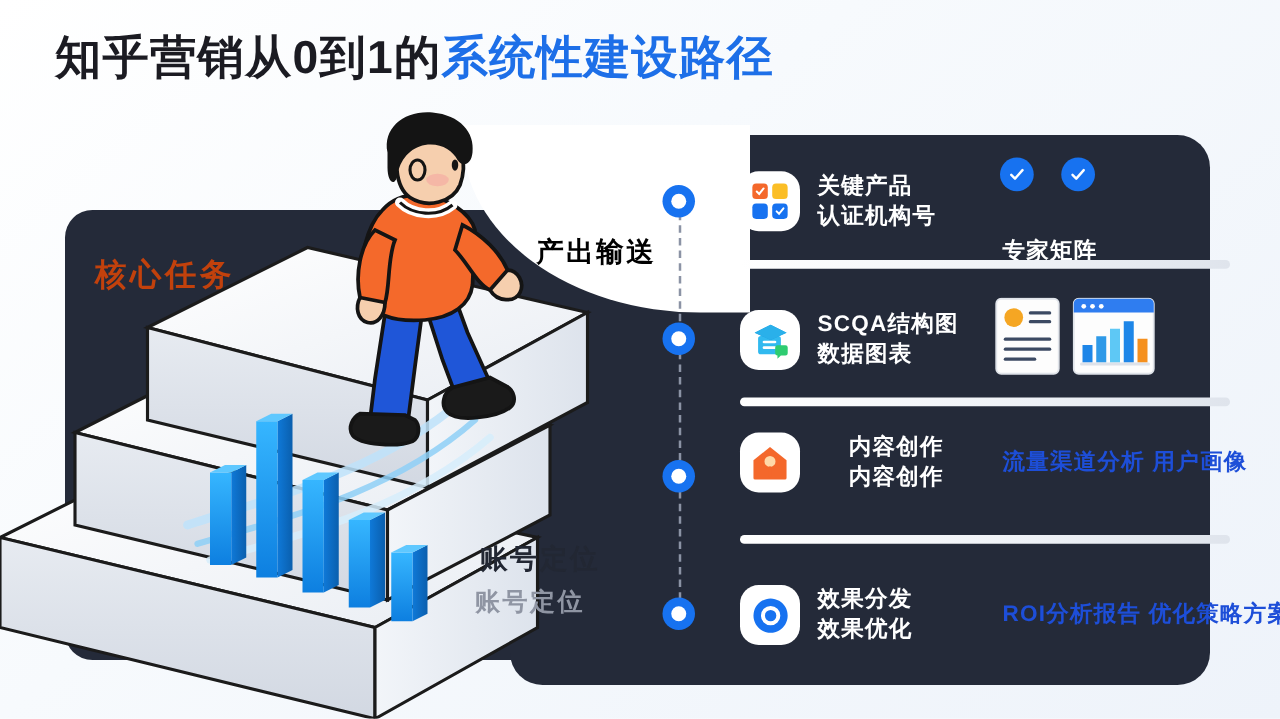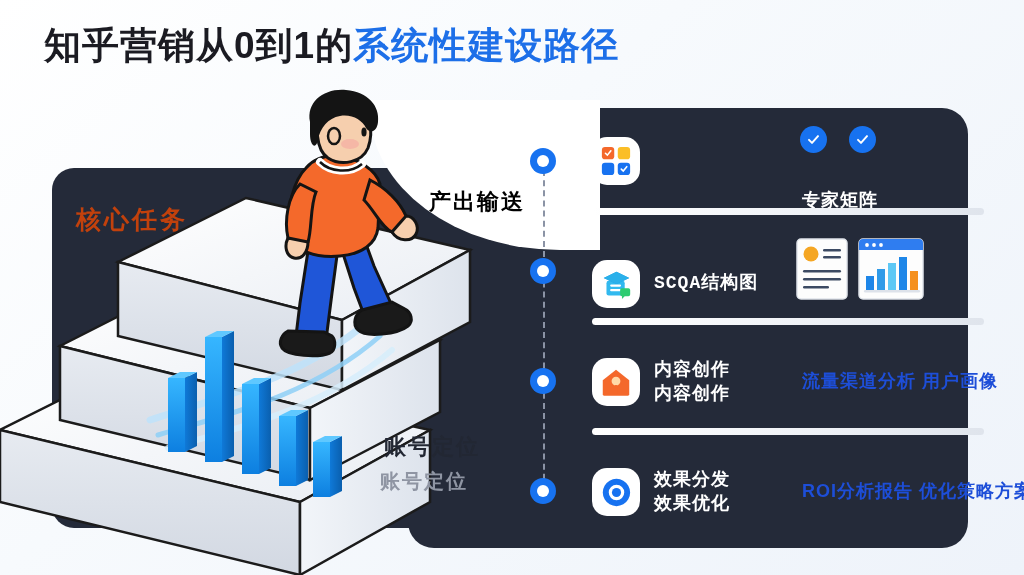--- a/index.html
+++ b/index.html
@@ -260,50 +260,55 @@
     <div class="row-icon">
       <svg viewBox="0 0 34 34" width="30" height="30">
         <rect x="1" y="1" width="14" height="14" rx="3.5" fill="#f4682b"></rect>
         <rect x="19" y="1" width="14" height="14" rx="3.5" fill="#fbbe26"></rect>
         <rect x="1" y="19" width="14" height="14" rx="3.5" fill="#1772f0"></rect>
         <rect x="19" y="19" width="14" height="14" rx="3.5" fill="#1772f0"></rect>
         <path d="M5 8.2 L7.2 10.4 L11.2 5.4" stroke="#fff" stroke-width="1.8" fill="none" stroke-linecap="round"></path>
         <path d="M23 26.2 L25.2 28.4 L29.2 23.4" stroke="#fff" stroke-width="1.8" fill="none" stroke-linecap="round"></path>
       </svg>
     </div>
+    <div class="row-text">
+      <span>关键产品</span>
+      <span class="l2">认证机构号</span>
+    </div>
   </div>
   <div class="check-wrap">
     <div class="check">
       <svg viewBox="0 0 20 20" width="15" height="15">
           <path d="M4 10.5 L8 14.5 L16 5.5" stroke="#fff" stroke-width="2.6" fill="none" stroke-linecap="round" stroke-linejoin="round"></path>
         </svg>
     </div>
     <div class="check">
       <svg viewBox="0 0 20 20" width="15" height="15">
           <path d="M4 10.5 L8 14.5 L16 5.5" stroke="#fff" stroke-width="2.6" fill="none" stroke-linecap="round" stroke-linejoin="round"></path>
         </svg>
     </div>
   </div>
   <div class="expert-label">专家矩阵</div>
 
   <div class="sep" style="top:208px;"></div>
 
-  <div class="row" style="top:242px;font-family:Liberation Mono, monospace;">
+  <div class="row" style="top:230px;">
     <div class="row-icon">
       <svg viewBox="0 0 34 34" width="31" height="31">
         <rect x="6" y="13" width="20" height="16" rx="2.5" fill="#31b9ef"></rect>
         <rect x="10" y="17" width="12" height="2.4" rx="1.2" fill="#fff"></rect>
         <rect x="10" y="22" width="12" height="2.4" rx="1.2" fill="#fff"></rect>
         <path d="M17 3 L31 10 L17 16.5 L3 10 Z" fill="#1c9ae0"></path>
         <path d="M17 3 L31 10 L17 16.5 L3 10 Z" fill="#2ab0ea"></path>
         <path d="M21 21 h9 a2 2 0 0 1 2 2 v5 a2 2 0 0 1 -2 2 h-4 l-3 3 v-3 a2 2 0 0 1 -2 -2 v-5 a2 2 0 0 1 2 -2 z" fill="#2ecc71"></path>
       </svg>
     </div>
     <div class="row-text">
       <span>SCQA结构图</span>
+      <span class="l2">数据图表</span>
     </div>
   </div>
   <div class="mini-cards">
     <svg width="52" height="62" viewBox="0 0 52 62">
       <rect x="1" y="1" width="50" height="60" rx="4" fill="#fdfdfd" stroke="#e0e4ea" stroke-width="1.5"></rect>
       <circle cx="15" cy="16" r="7.5" fill="#f5a623"></circle>
       <rect x="27" y="11" width="18" height="2.6" rx="1.3" fill="#3c4a63"></rect>
       <rect x="27" y="18" width="18" height="2.6" rx="1.3" fill="#3c4a63"></rect>
       <rect x="7" y="32" width="38" height="2.6" rx="1.3" fill="#3c4a63"></rect>
       <rect x="7" y="40" width="38" height="2.6" rx="1.3" fill="#3c4a63"></rect>
@@ -319,21 +324,21 @@
       <rect x="19" y="31" width="8" height="21" fill="#2f9ae8"></rect>
       <rect x="30" y="25" width="8" height="27" fill="#5ec8f5"></rect>
       <rect x="41" y="19" width="8" height="33" fill="#1e86e8"></rect>
       <rect x="52" y="33" width="8" height="19" fill="#f5901e"></rect>
       <rect x="6" y="52" width="56" height="2.4" rx="1.2" fill="#dde2ea"></rect>
     </svg>
   </div>
 
   <div class="sep" style="top:318px;"></div>
 
-  <div class="row" style="top:340px;">
+  <div class="row" style="top:328px;gap:25px;">
     <div class="row-icon">
       <svg viewBox="0 0 34 34" width="30" height="30">
         <path d="M17 3 L32 15 L32 31 a1.5 1.5 0 0 1 -1.5 1.5 h-27 A1.5 1.5 0 0 1 2 31 L2 15 Z" fill="#f4682b"></path>
         <circle cx="17" cy="16" r="6" fill="#ffd9a8"></circle>
         <circle cx="17" cy="16" r="6" fill="none" stroke="#f4682b" stroke-width="2"></circle>
         <path d="M17 22 L17 29" stroke="#f4682b" stroke-width="3" stroke-linecap="round"></path>
       </svg>
     </div>
     <div class="row-text">
       <span>内容创作</span>

